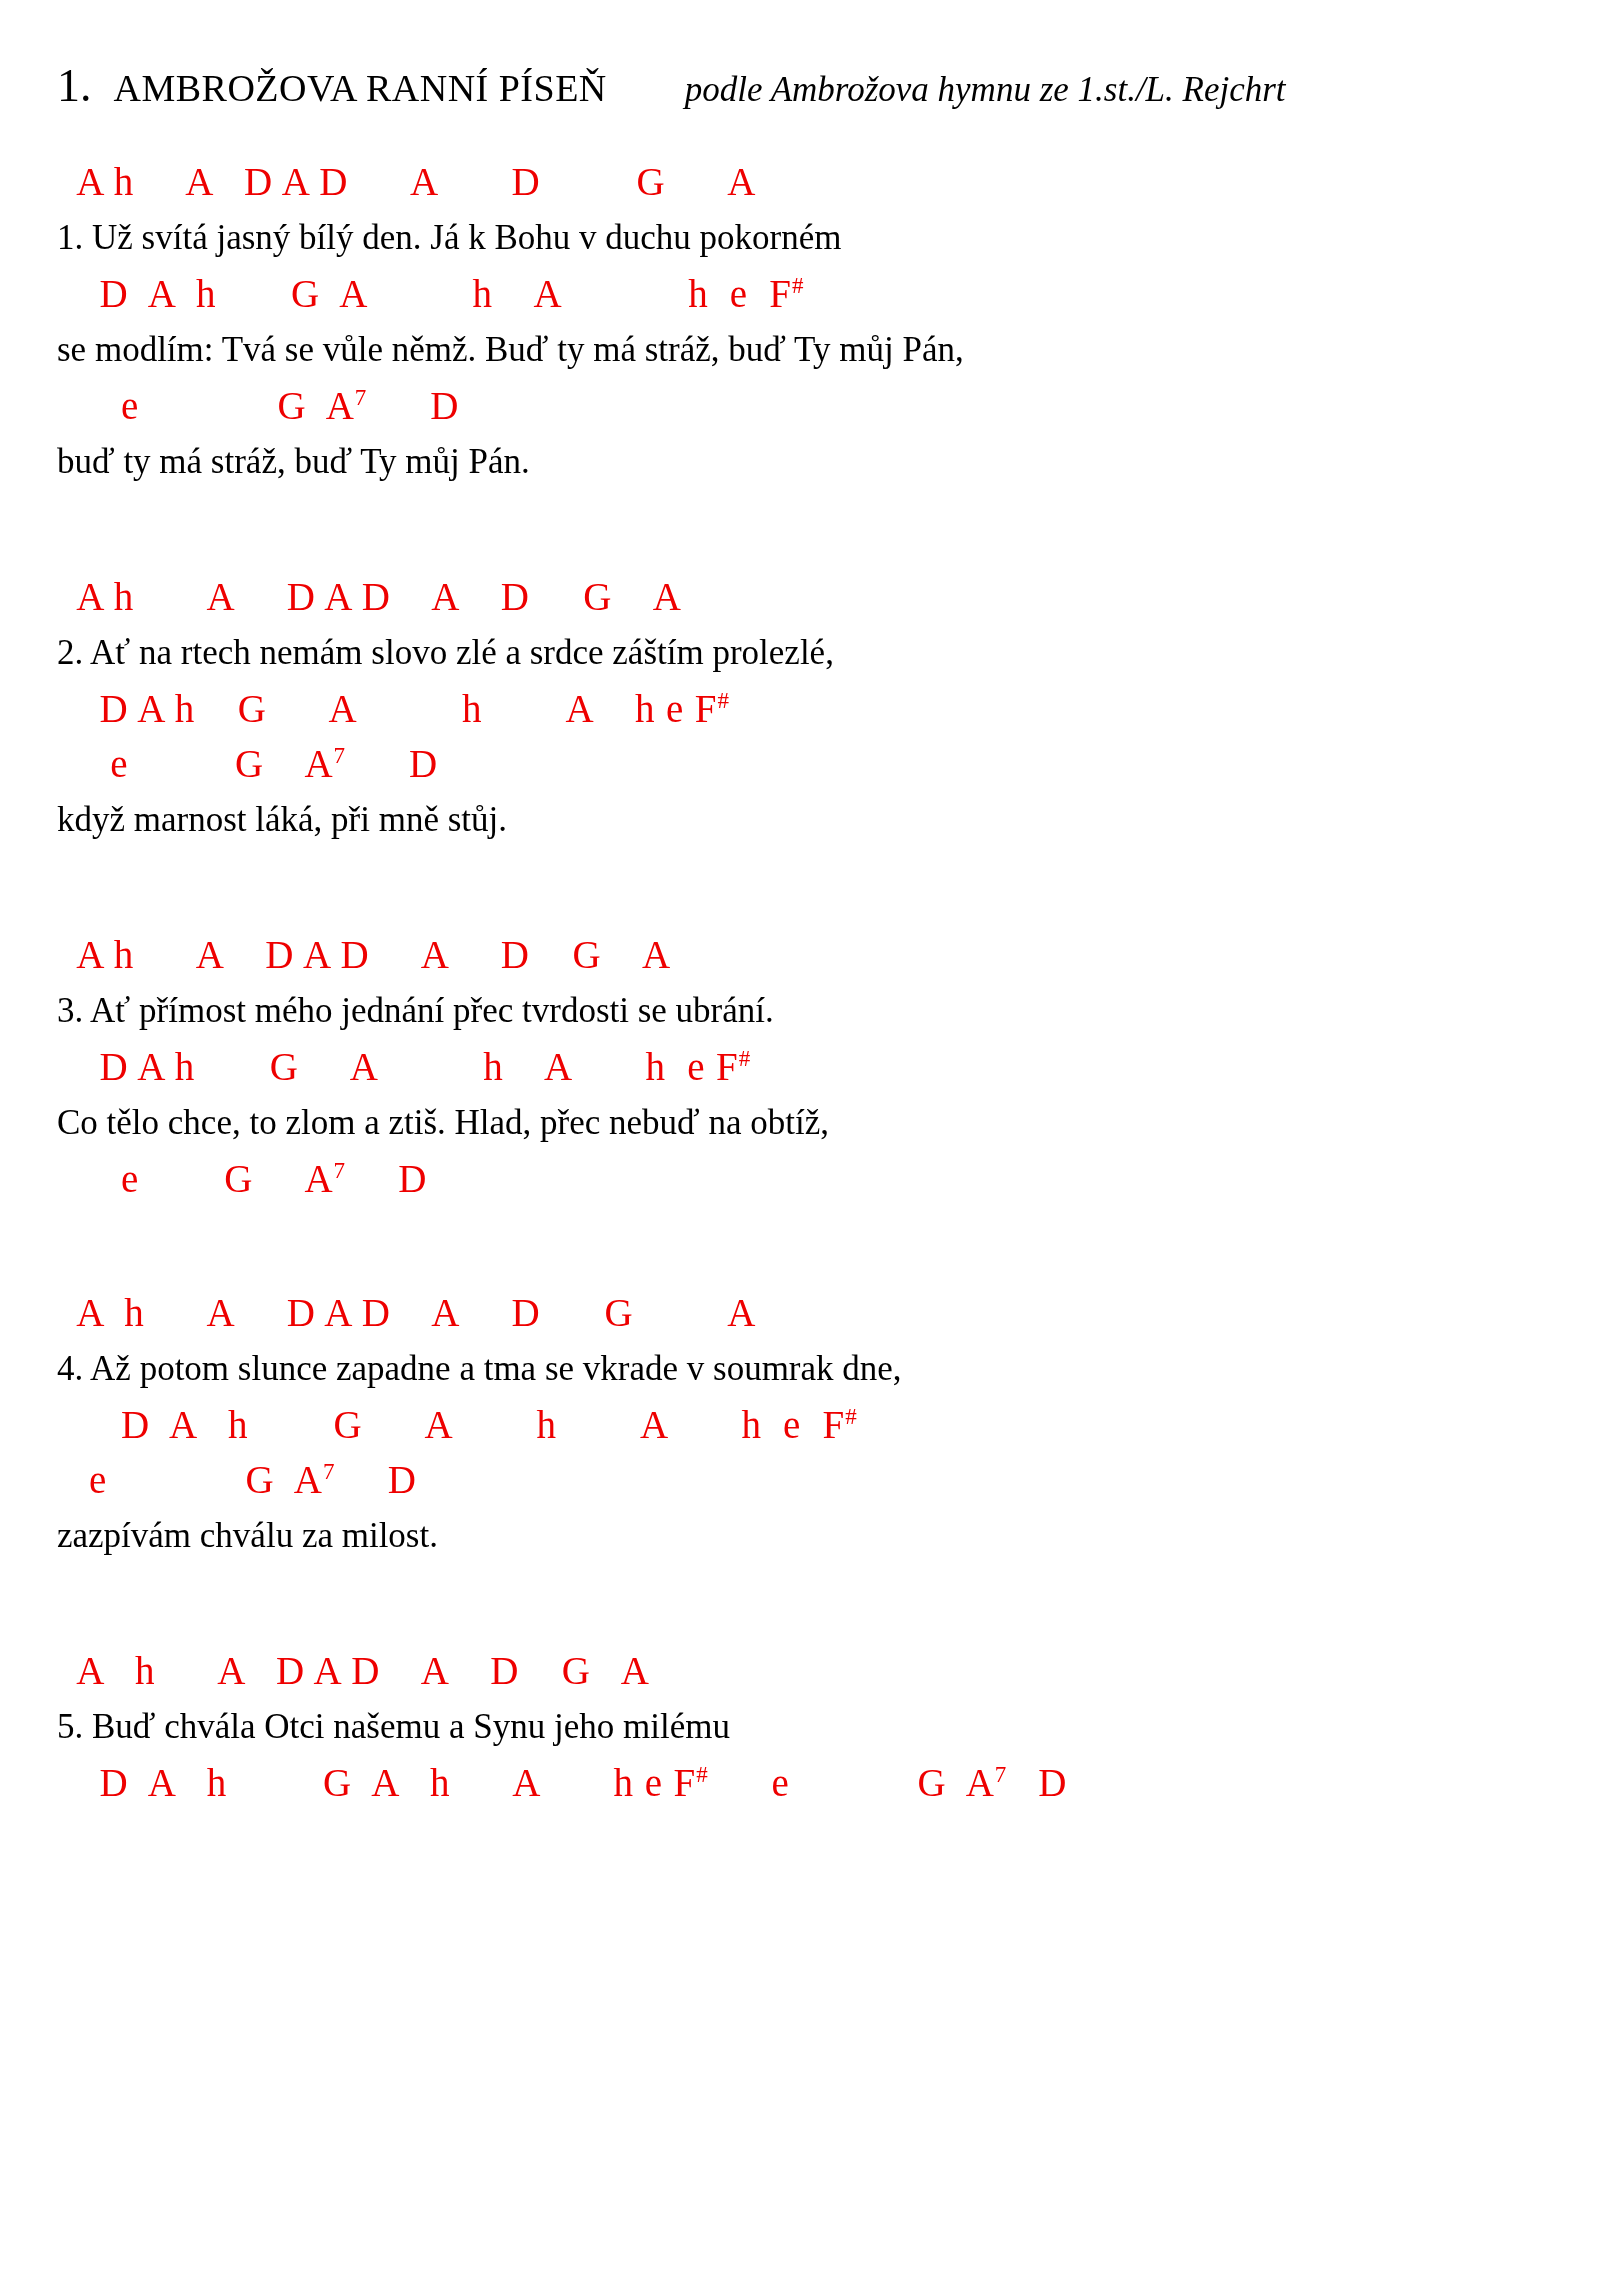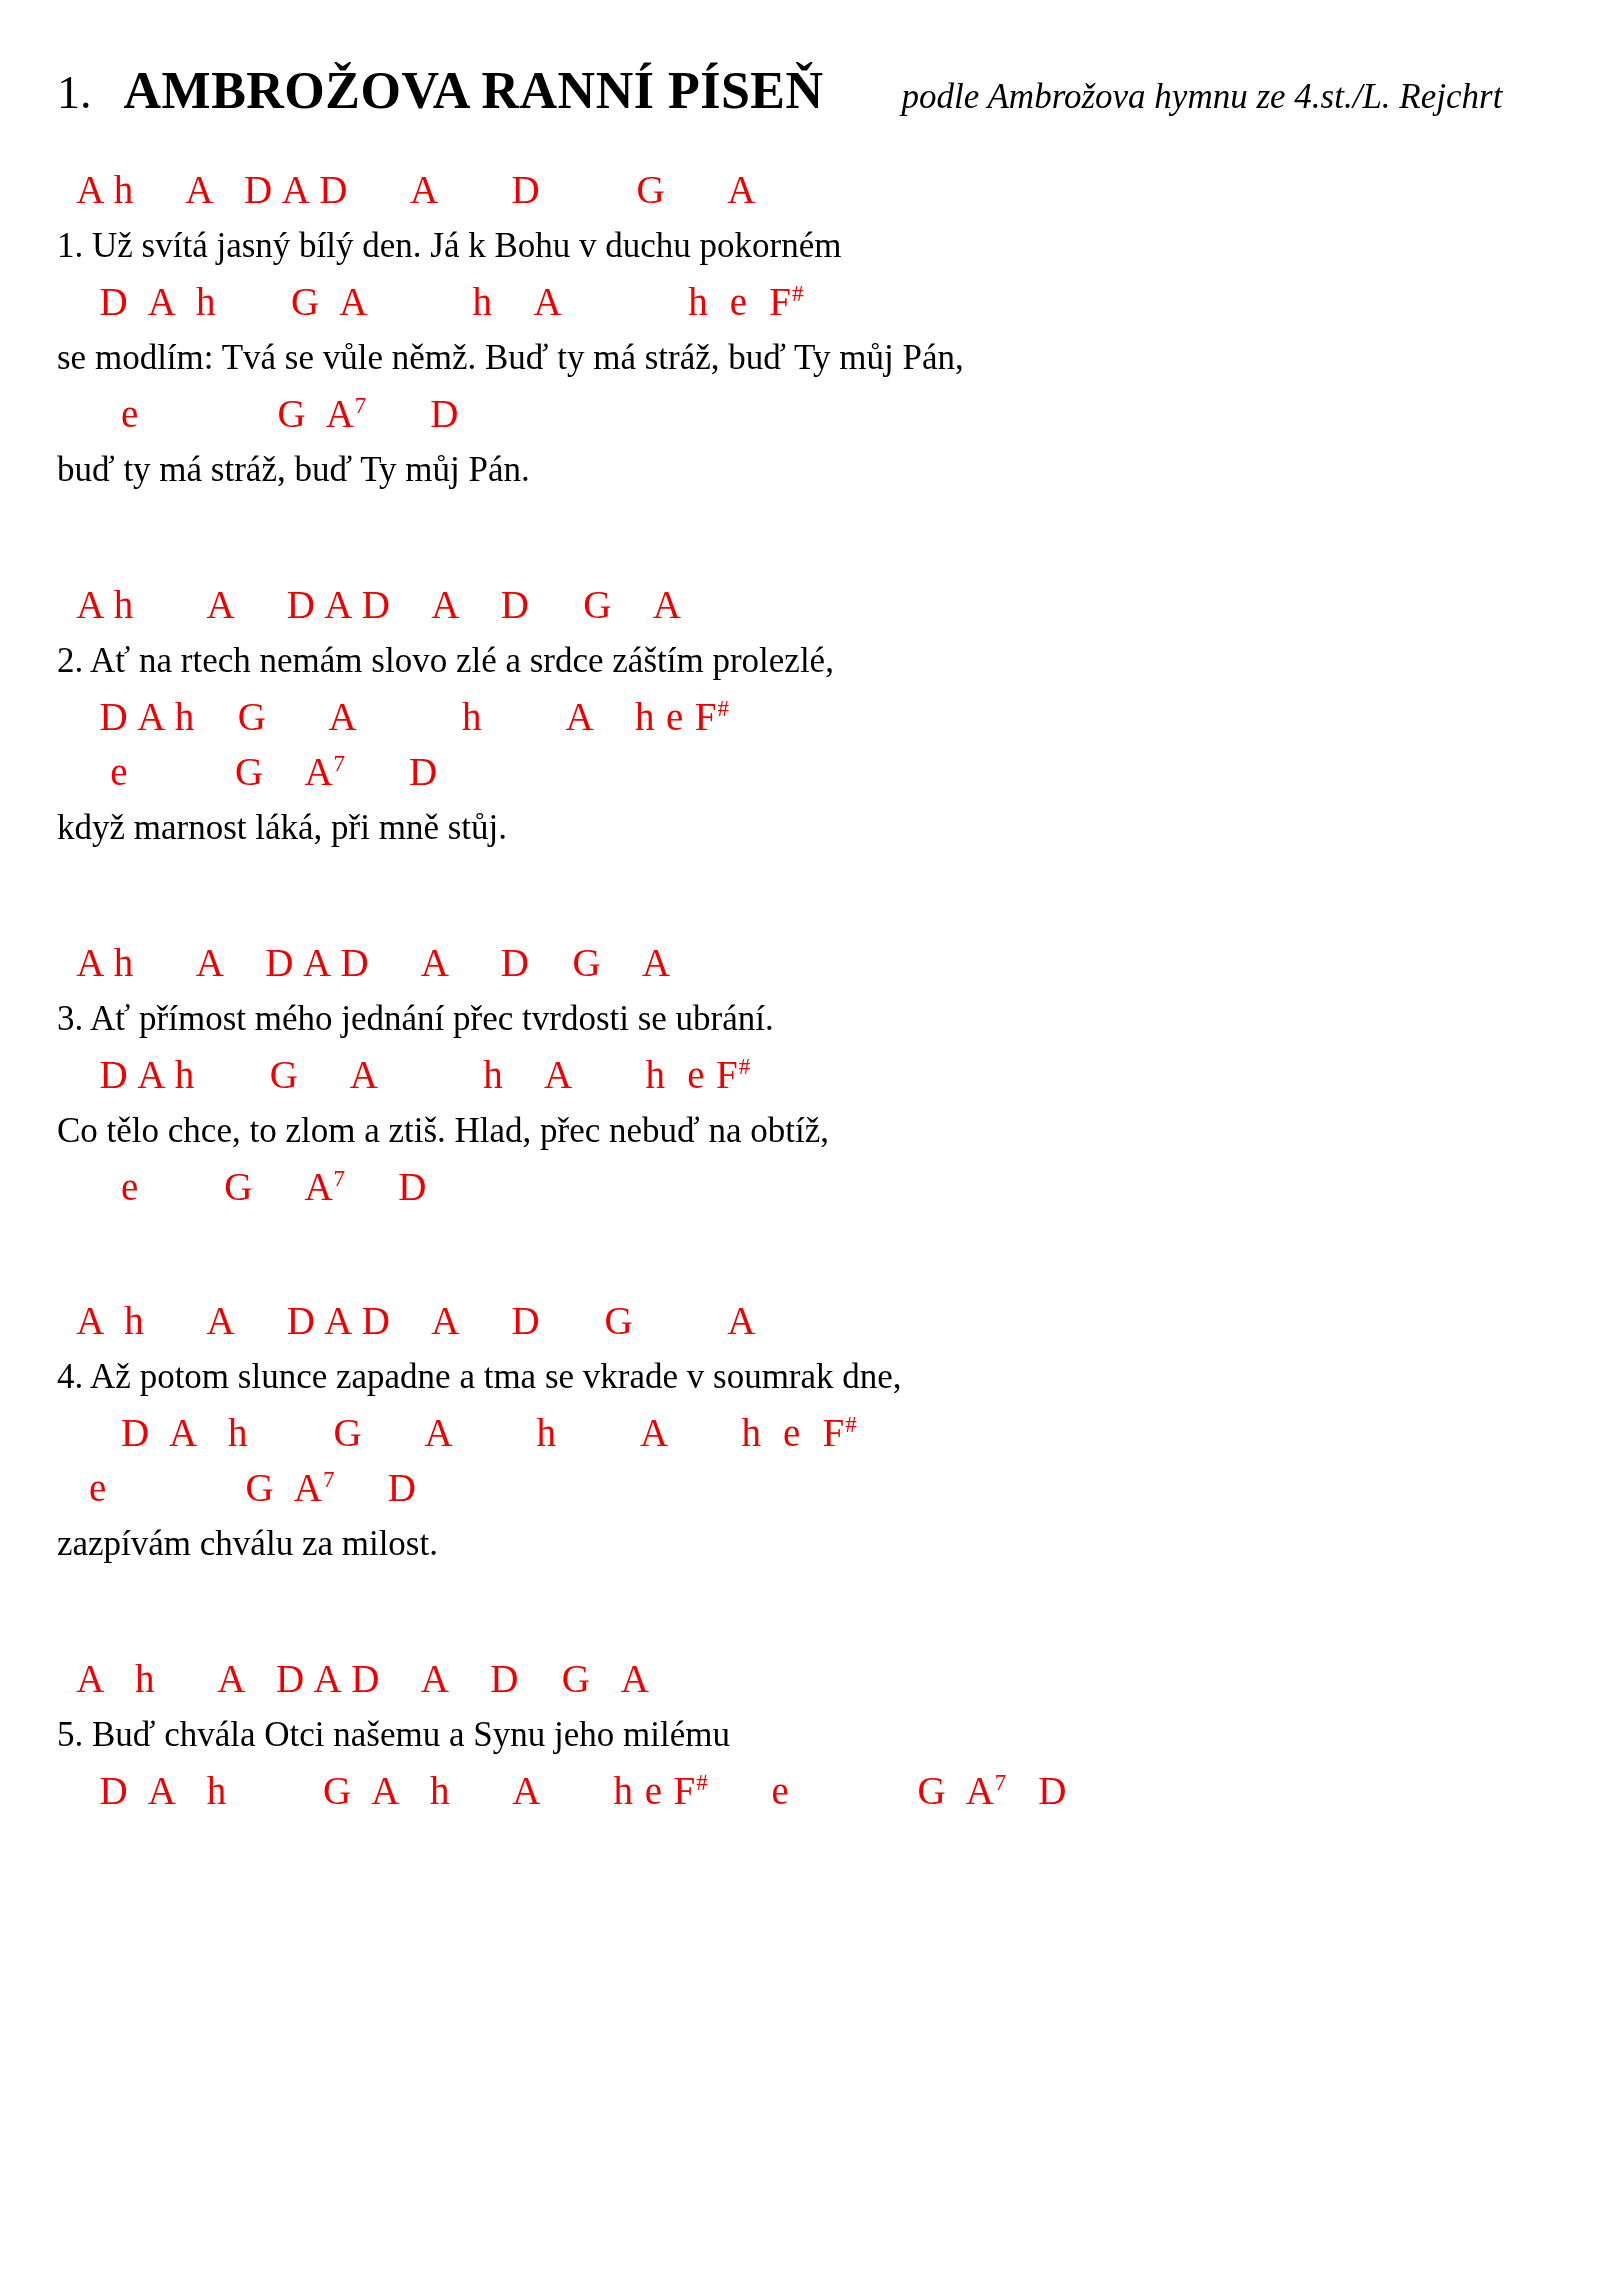--- a/index.html
+++ b/index.html
@@ -5,42 +5,42 @@
   html,body{margin:0;padding:0;background:#ffffff;}
   .page{
     width:1619px;height:2286px;box-sizing:border-box;
     padding:61px 54px 0 57px;
     background:#ffffff;color:#000000;
     font-family:"Liberation Serif", serif;
     overflow:hidden;
   }
   .header{display:flex;align-items:baseline;}
   .song-number{font-size:46px;line-height:1.1;}
-  .song-title{font-size:52px;font-weight:bold;margin-left:32px;letter-spacing:0.5px;}
+  .song-title{font-size:38px;font-weight:normal;margin-left:22px;letter-spacing:0.5px;}
   .subtitle{font-size:35px;font-style:italic;margin-left:78px;white-space:nowrap;}
   .verses{margin-top:42px;}
   .verse{margin-bottom:79px;}
   .line{}
   .chords{
     font-size:39px;font-weight:normal;color:var(--chord,#ee0000);
     white-space:pre;line-height:55px;height:55px;letter-spacing:0.9px;
   }
   .chords sup{font-size:23px;vertical-align:super;line-height:0;letter-spacing:0;}
   .lyric{
     font-size:35px;white-space:pre;line-height:57px;height:57px;
   }
 </style>
 </head>
 <body>
 
 <div class="page">
   <div class="header">
     <span class="song-number">1.</span>
     <span class="song-title">AMBROŽOVA RANNÍ PÍSEŇ</span>
-    <span class="subtitle">podle Ambrožova hymnu ze 4.st./L. Rejchrt</span>
+    <span class="subtitle">podle Ambrožova hymnu ze 1.st./L. Rejchrt</span>
   </div>
 
   <div class="verses">
       <div class="verse">
   <div class="line">
     <div class="chords">  A h     A   D A D      A       D         G      A</div>
     <div class="lyric">1. Už svítá jasný bílý den. Já k Bohu v duchu pokorném</div>
   </div>
 
   <div class="line">

